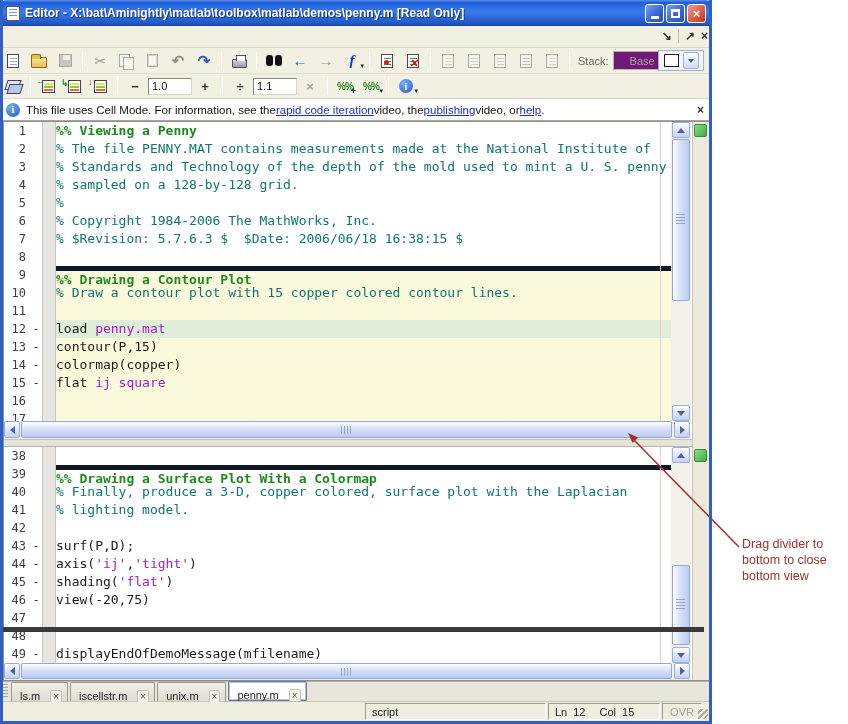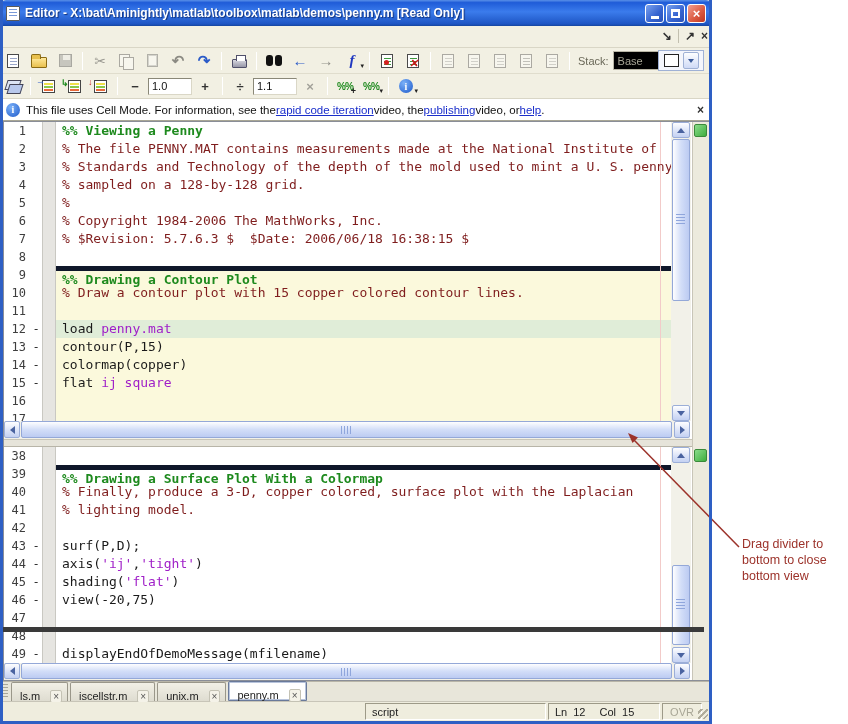--- a/index.html
+++ b/index.html
@@ -66,21 +66,21 @@
   .i-cell { width:13px; height:13px; background:#FFF; border:1px solid #444; position:relative; }
   .i-cell i { position:absolute; left:1px; width:9px; height:2px; display:block; }
   .i-cell .r1 { top:2px; background:#F0E04A; } .i-cell .r2 { top:5px; background:#8AC84A; } .i-cell .r3 { top:8px; background:#E86A3A; }
   .cell-badge { position:absolute; font-weight:bold; font-size:9px; }
   .field { width:44px; height:17px; background:#FFF; border:1px solid #9A97887F; border-color:#8A8878 #DAD7C7 #DAD7C7 #8A8878; font-size:11px; padding:1px 3px; font-family:"Liberation Sans",sans-serif; color:#111; }
   .opbtn { font-size:13px; font-weight:bold; color:#333; width:18px; text-align:center; }
   .pctpct { color:#1E8A1E; font-weight:bold; font-size:10px; letter-spacing:-1px; }
   .i-info { width:14px; height:14px; border-radius:50%; background:radial-gradient(circle at 35% 30%,#7AB0F8,#1E5ACA); color:#FFF; font-size:10px; font-weight:bold; font-family:"Liberation Serif",serif; display:flex; align-items:center; justify-content:center; }
   .stack-area { display:flex; align-items:center; gap:4px; margin-left:4px; }
   .stack-label { font-size:11px; color:#6A6858; }
-  .combo { width:70px; height:19px; background:#000000; border:1px solid #B8B5A5; display:flex; align-items:center; justify-content:space-between; padding-left:4px; }
+  .combo { width:70px; height:19px; background:#701a75; border:1px solid #B8B5A5; display:flex; align-items:center; justify-content:space-between; padding-left:16px; }
   .combo .val { font-size:11px; color:#A8A696; }
   .combo .drop { width:15px; height:100%; background:linear-gradient(180deg,#FDFEFF,#D7E0F7); border-left:1px solid #C8C5B5; display:flex; align-items:center; justify-content:center; }
   .tri-d { width:0; height:0; border-left:3px solid transparent; border-right:3px solid transparent; border-top:4px solid #9A97A8; }
   .layout-btn { position:absolute; right:8px; top:2px; width:46px; height:21px; border:1px solid #9FB1D5; background:#F4F6FC; display:flex; align-items:center; justify-content:center; gap:4px; }
   .layout-sq { width:15px; height:13px; background:#FFF; border:1.5px solid #222; }
   .layout-drop { width:16px; height:17px; background:linear-gradient(180deg,#FDFEFF,#CFDAF6); border:1px solid #9FB1D5; border-radius:2px; display:flex; align-items:center; justify-content:center; }
   .layout-drop .tri-d { border-top-color:#3A5A9A; }
 
   
   .infobar { position:absolute; left:0; top:99px; width:712px; height:22px; background:#FFFFFF; border-bottom:1px solid #A8A695; display:flex; align-items:center; padding:0 6px; font-size:11.5px; color:#111; }
@@ -89,27 +89,27 @@
 
   
   .editor-frame { position:absolute; left:3px; top:121px; width:707px; height:560px; background:#FFF; border:1px solid #8A8E98; }
   .pane { position:absolute; left:4px; width:667px; overflow:hidden; background:#FFF; }
   .pane-top { top:122px; height:299px; }
   .pane-bottom { top:447px; height:216px; }
   .crow { display:flex; height:18px; font-family:"DejaVu Sans Mono", monospace; font-size:13px; line-height:18px; white-space:pre; }
   .lnum { width:26px; text-align:right; padding-right:4px; color:#3E3E3E; font-size:12px; flex:0 0 auto; }
   .mark { width:12px; text-align:center; color:#333; font-size:12px; flex:0 0 auto; }
   .alley { width:14px; background:#E6E5E1; border-left:1px solid #C9C8C2; border-right:1px solid #C9C8C2; flex:0 0 auto; }
-  .ctext { flex:1; padding-left:6px; position:relative; }
+  .ctext { flex:1; position:relative; }
   .ctext span { position:relative; z-index:2; }
   .crow.cell .ctext { background:#FBF9DC; }
   .crow.hl .ctext { background:#E0EDD8; }
   .ctext.sep { border-top:5px solid #0f172a; }
   .seg-t { color:#1E8A1E; font-weight:bold; }
-  .seg-c { color:#7f1d1d; }
+  .seg-c { color:#0f766e; }
   .seg-s { color:#A020C8; }
   .seg-k { color:#1A1A1A; }
   .margin-line { position:absolute; top:0; bottom:0; width:1px; left:604px; z-index:1; }
 
   
   .sbar { position:absolute; background:#F2F1E9; }
   .sb-btn { position:absolute; background:linear-gradient(180deg,#FEFEFF 0%,#DCE4F8 55%,#C4D1F2 100%); border:1px solid #9BAED8; border-radius:2px; display:flex; align-items:center; justify-content:center; }
   .sb-thumb { position:absolute; background:linear-gradient(90deg,#FEFEFF 0%,#D3DEF8 50%,#BCCBF2 100%); border:1px solid #94A8D8; border-radius:2px; }
   .sb-thumb.horiz { background:linear-gradient(180deg,#FEFEFF 0%,#D3DEF8 50%,#BCCBF2 100%); }
   .grip-h { position:absolute; left:50%; top:4px; transform:translateX(-50%); width:12px; height:8px;

